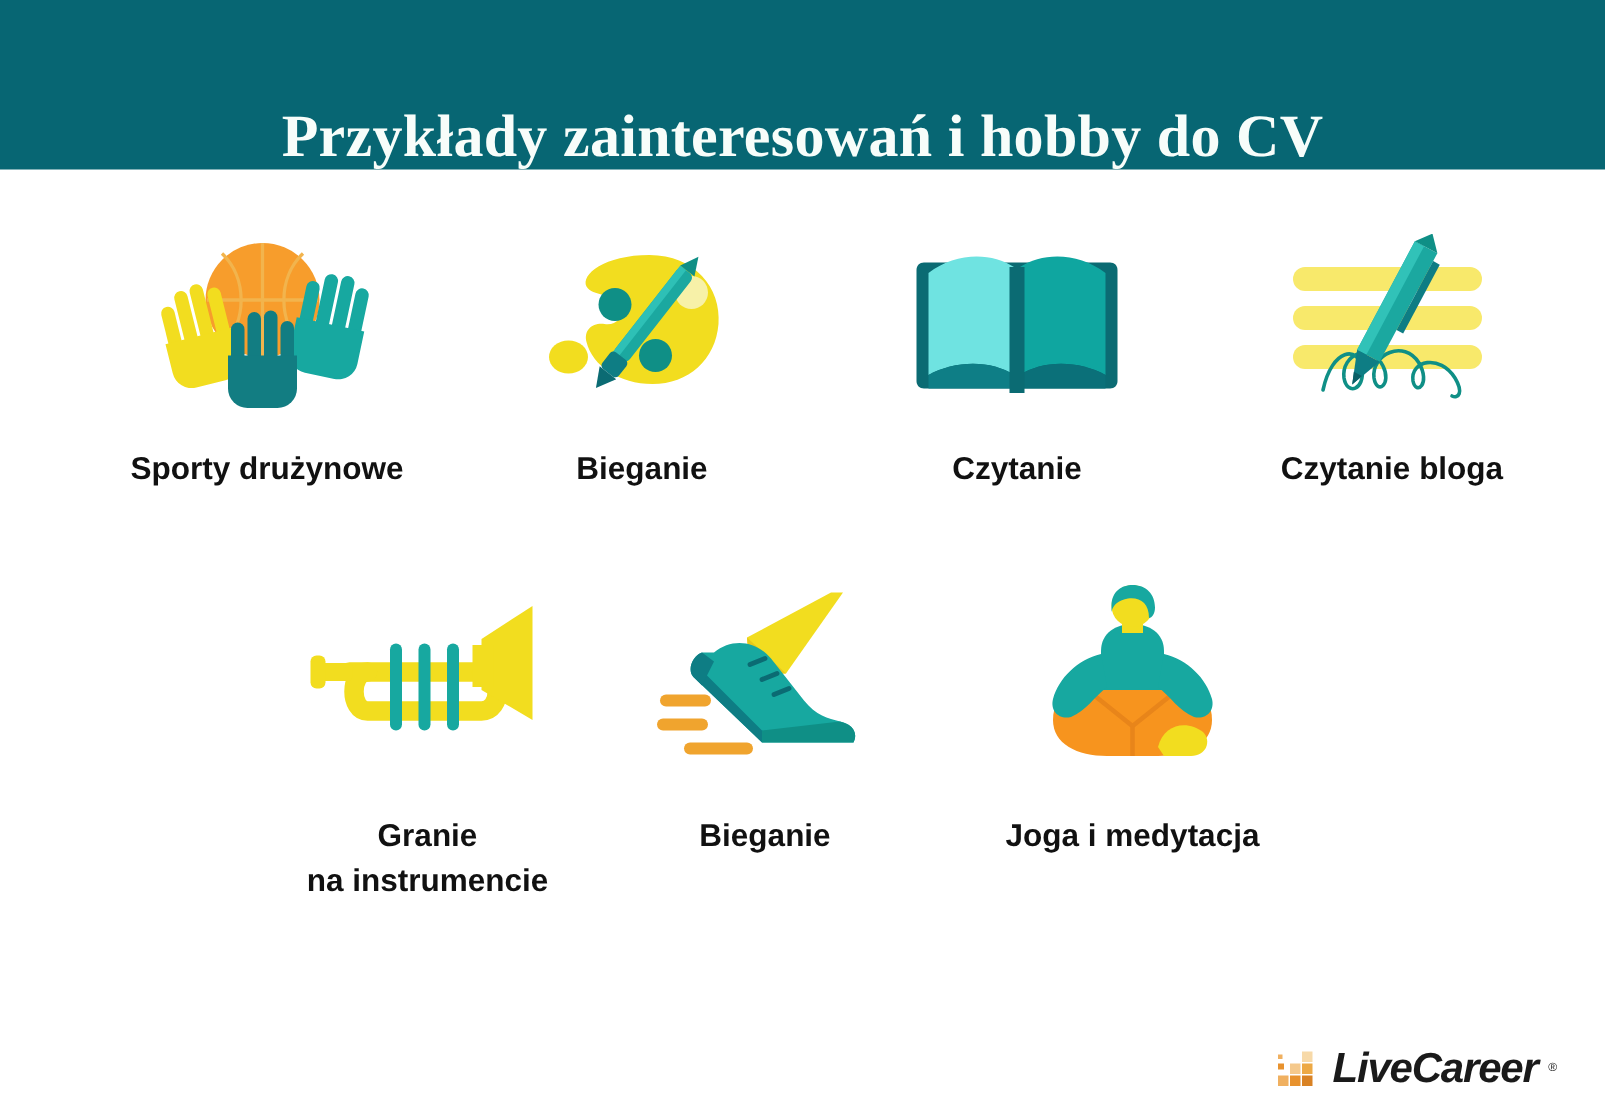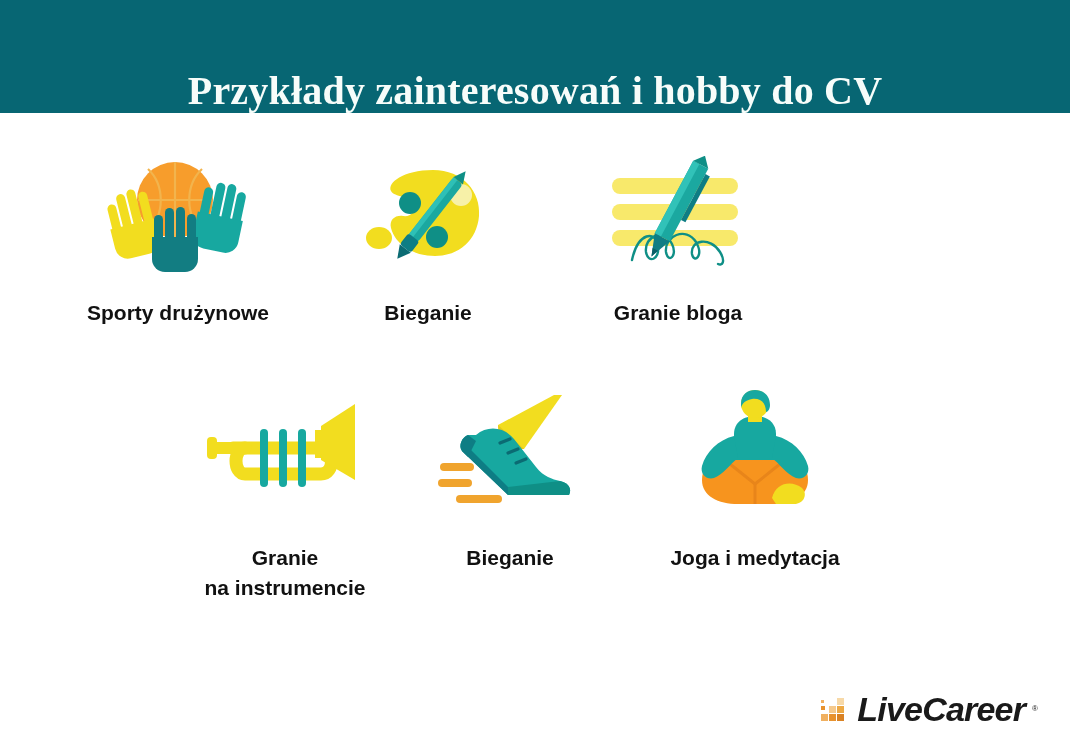--- a/index.html
+++ b/index.html
@@ -104,21 +104,21 @@
     bottom: 14px;
     display: flex;
     align-items: center;
     gap: 6px;
   }
   #logo-mark { display: block; }
   #logo-wordmark {
     font-family: "Liberation Sans", sans-serif;
     font-style: italic;
     font-weight: bold;
-    font-size: 34px;
+    font-size: 28px;
     color: #1a1a1a;
     letter-spacing: -0.8px;
     line-height: 1;
   }
   #logo-reg {
     font-family: "Liberation Sans", sans-serif;
     font-size: 8px;
     color: #1a1a1a;
     vertical-align: super;
     margin-left: 1px;
@@ -200,20 +200,39 @@
             <rect x="64" y="14" width="5" height="74" fill="#2ec0b6"></rect>
             <path d="M64 14 L70 2 L76 14 Z" fill="#0f8f86"></path>
             <rect x="63" y="86" width="14" height="14" rx="3" fill="#0e7d84"></rect>
             <path d="M63 100 L70 113 L77 100 Z" fill="#0b6b73"></path>
           </g>
         </svg>
       </div>
       <div class="hobby-label">Bieganie</div>
     </div>
 
+    <div class="hobby-item" id="item-reading">
+      <div class="hobby-icon">
+        <svg width="150" height="115" viewBox="0 0 150 115">
+
+          <path d="M8 22 L8 96 C8 99 10 101 13 101 L137 101 C140 101 142 99 142 96 L142 22
+                   C142 19 140 17 137 17 L13 17 C10 17 8 19 8 22 Z" fill="#0b6b73"></path>
+
+          <path d="M16 24 C34 10 58 10 73 20 L73 92 C58 82 34 82 16 92 Z" fill="#6fe3e1"></path>
+
+          <path d="M134 24 C116 10 92 10 77 20 L77 92 C92 82 116 82 134 92 Z" fill="#0fa6a0"></path>
+
+          <path d="M16 92 C34 82 58 82 73 92 L73 101 L16 101 Z" fill="#0e7e86"></path>
+          <path d="M134 92 C116 82 92 82 77 92 L77 101 L134 101 Z" fill="#0b7079"></path>
+
+          <path d="M70 20 L80 20 L80 104 L70 104 Z" fill="#0b6b73"></path>
+        </svg>
+      </div>
+      <div class="hobby-label">Czytanie</div>
+    </div>
 
     <div class="hobby-item" id="item-blogging">
       <div class="hobby-icon">
         <svg width="140" height="118" viewBox="0 0 140 118">
 
           <rect x="4" y="22" width="126" height="16" rx="8" fill="#f8e96b"></rect>
           <rect x="4" y="48" width="126" height="16" rx="8" fill="#f8e96b"></rect>
           <rect x="4" y="74" width="126" height="16" rx="8" fill="#f8e96b"></rect>
 
           <path d="M24 104 C30 76 48 74 50 90 C52 104 40 108 38 96 C36 80 56 72 64 88
@@ -223,21 +242,21 @@
           <g transform="rotate(28 68 50)">
             <rect x="62" y="2" width="17" height="82" fill="#1ba8a0"></rect>
             <rect x="62" y="2" width="7" height="82" fill="#31c2b8"></rect>
             <rect x="79" y="8" width="5" height="52" fill="#0e7d84"></rect>
             <path d="M62 2 L70 -8 L79 2 Z" fill="#0f8f86"></path>
             <path d="M62 84 L70 106 L79 84 Z" fill="#0e7d84"></path>
             <path d="M67 98 L70 106 L73 98 Z" fill="#0a5e66"></path>
           </g>
         </svg>
       </div>
-      <div class="hobby-label">Granie bloga</div>
+      <div class="hobby-label">Czytanie bloga</div>
     </div>
   </div>
 
   <div class="row" id="row-2">
 
     <div class="hobby-item" id="item-instrument">
       <div class="hobby-icon">
         <svg width="165" height="108" viewBox="0 0 165 108">
           <g fill="none" stroke="#f2dd1f" stroke-width="13" stroke-linecap="round" stroke-linejoin="round">
 

